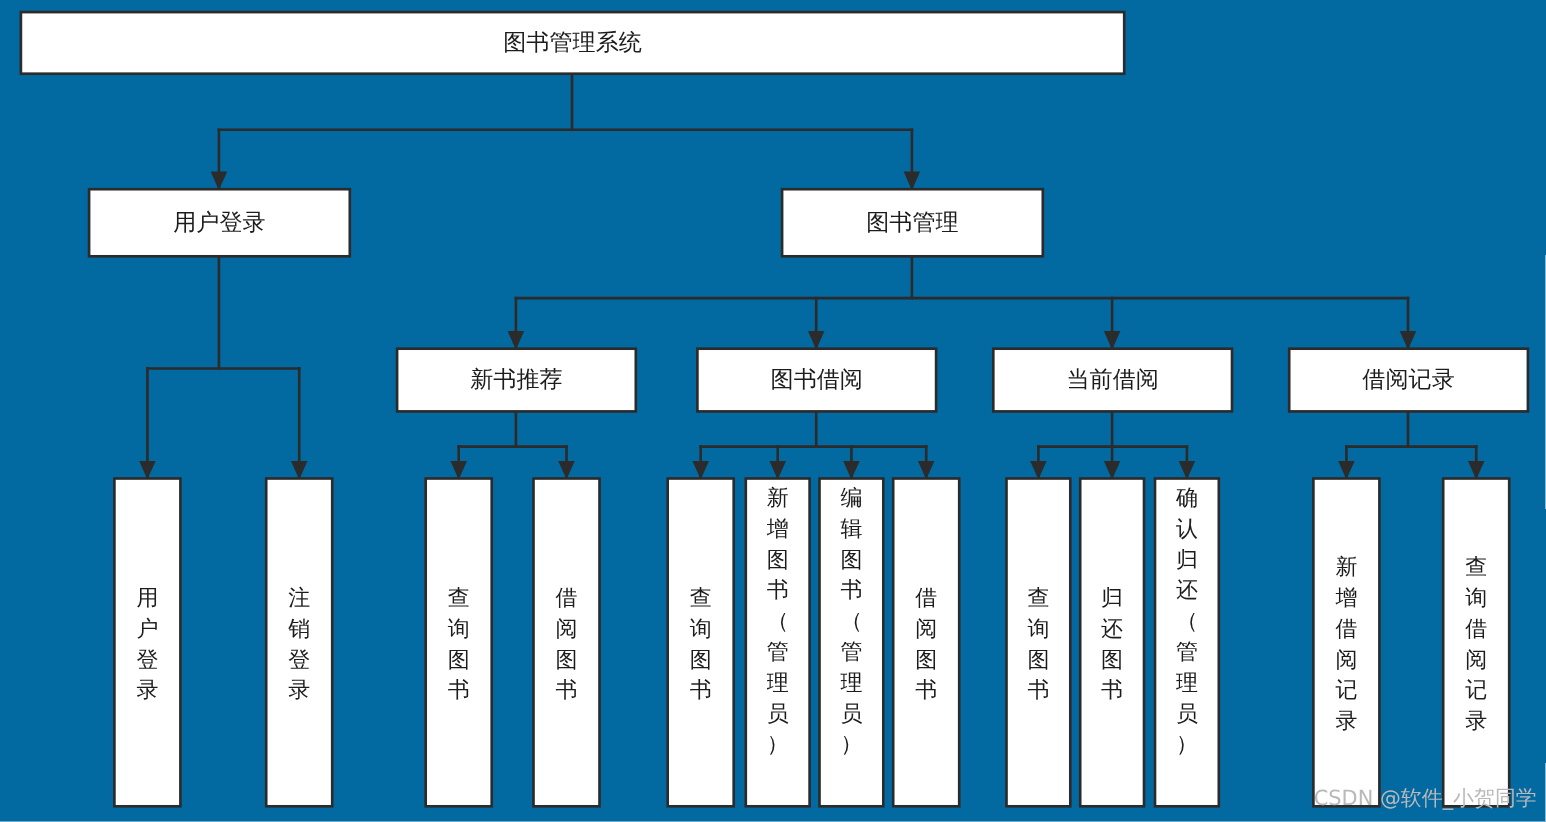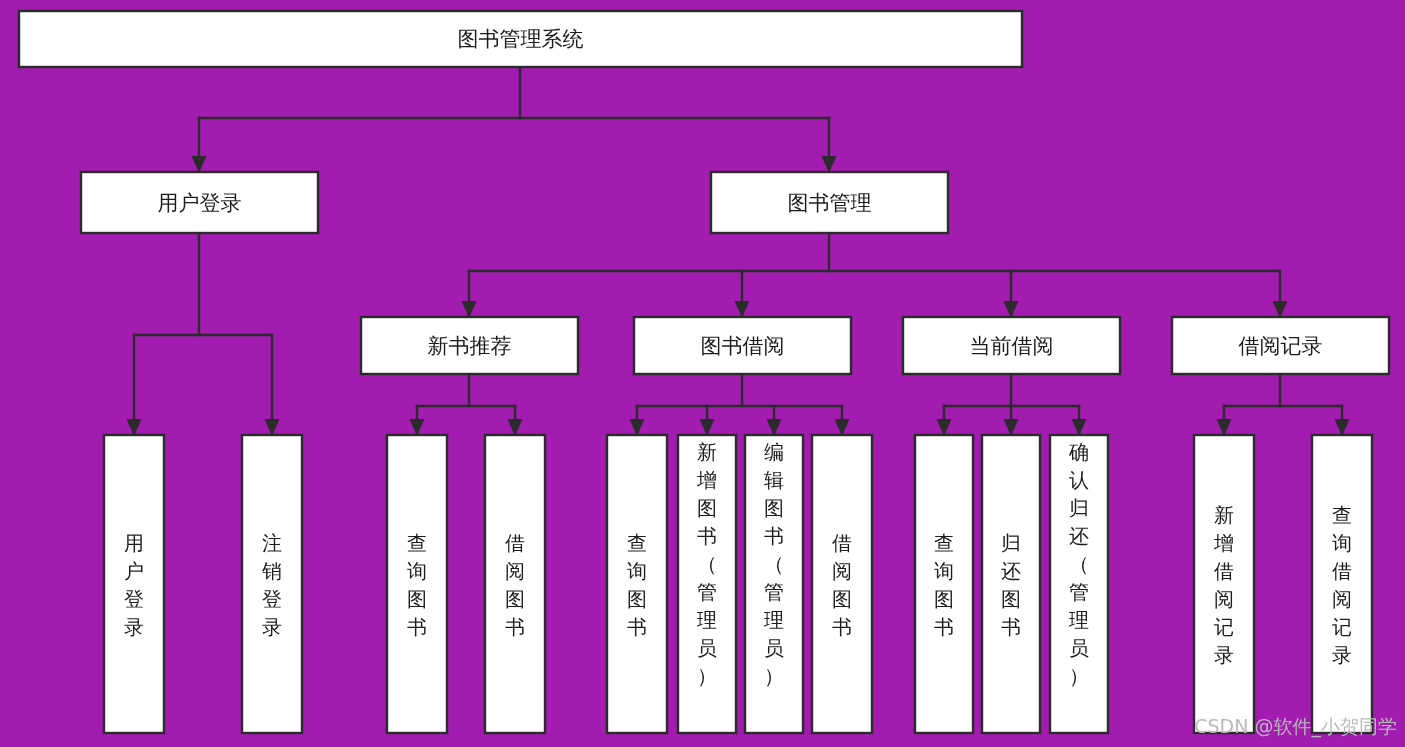--- a/index.html
+++ b/index.html
@@ -11,21 +11,21 @@
   body {
     width: 1405px;
     height: 747px;
     font-family: "DejaVu Sans", "Liberation Sans", sans-serif;
     overflow: hidden;
   }
   #diagram-root {
     position: relative;
     width: 1405px;
     height: 747px;
-    background: #a21caf;
+    background: #0369a1;
   }
   svg#chart-svg {
     position: absolute;
     left: 0;
     top: 0;
     width: 1405px;
     height: 747px;
     display: block;
   }
   .node-box {

